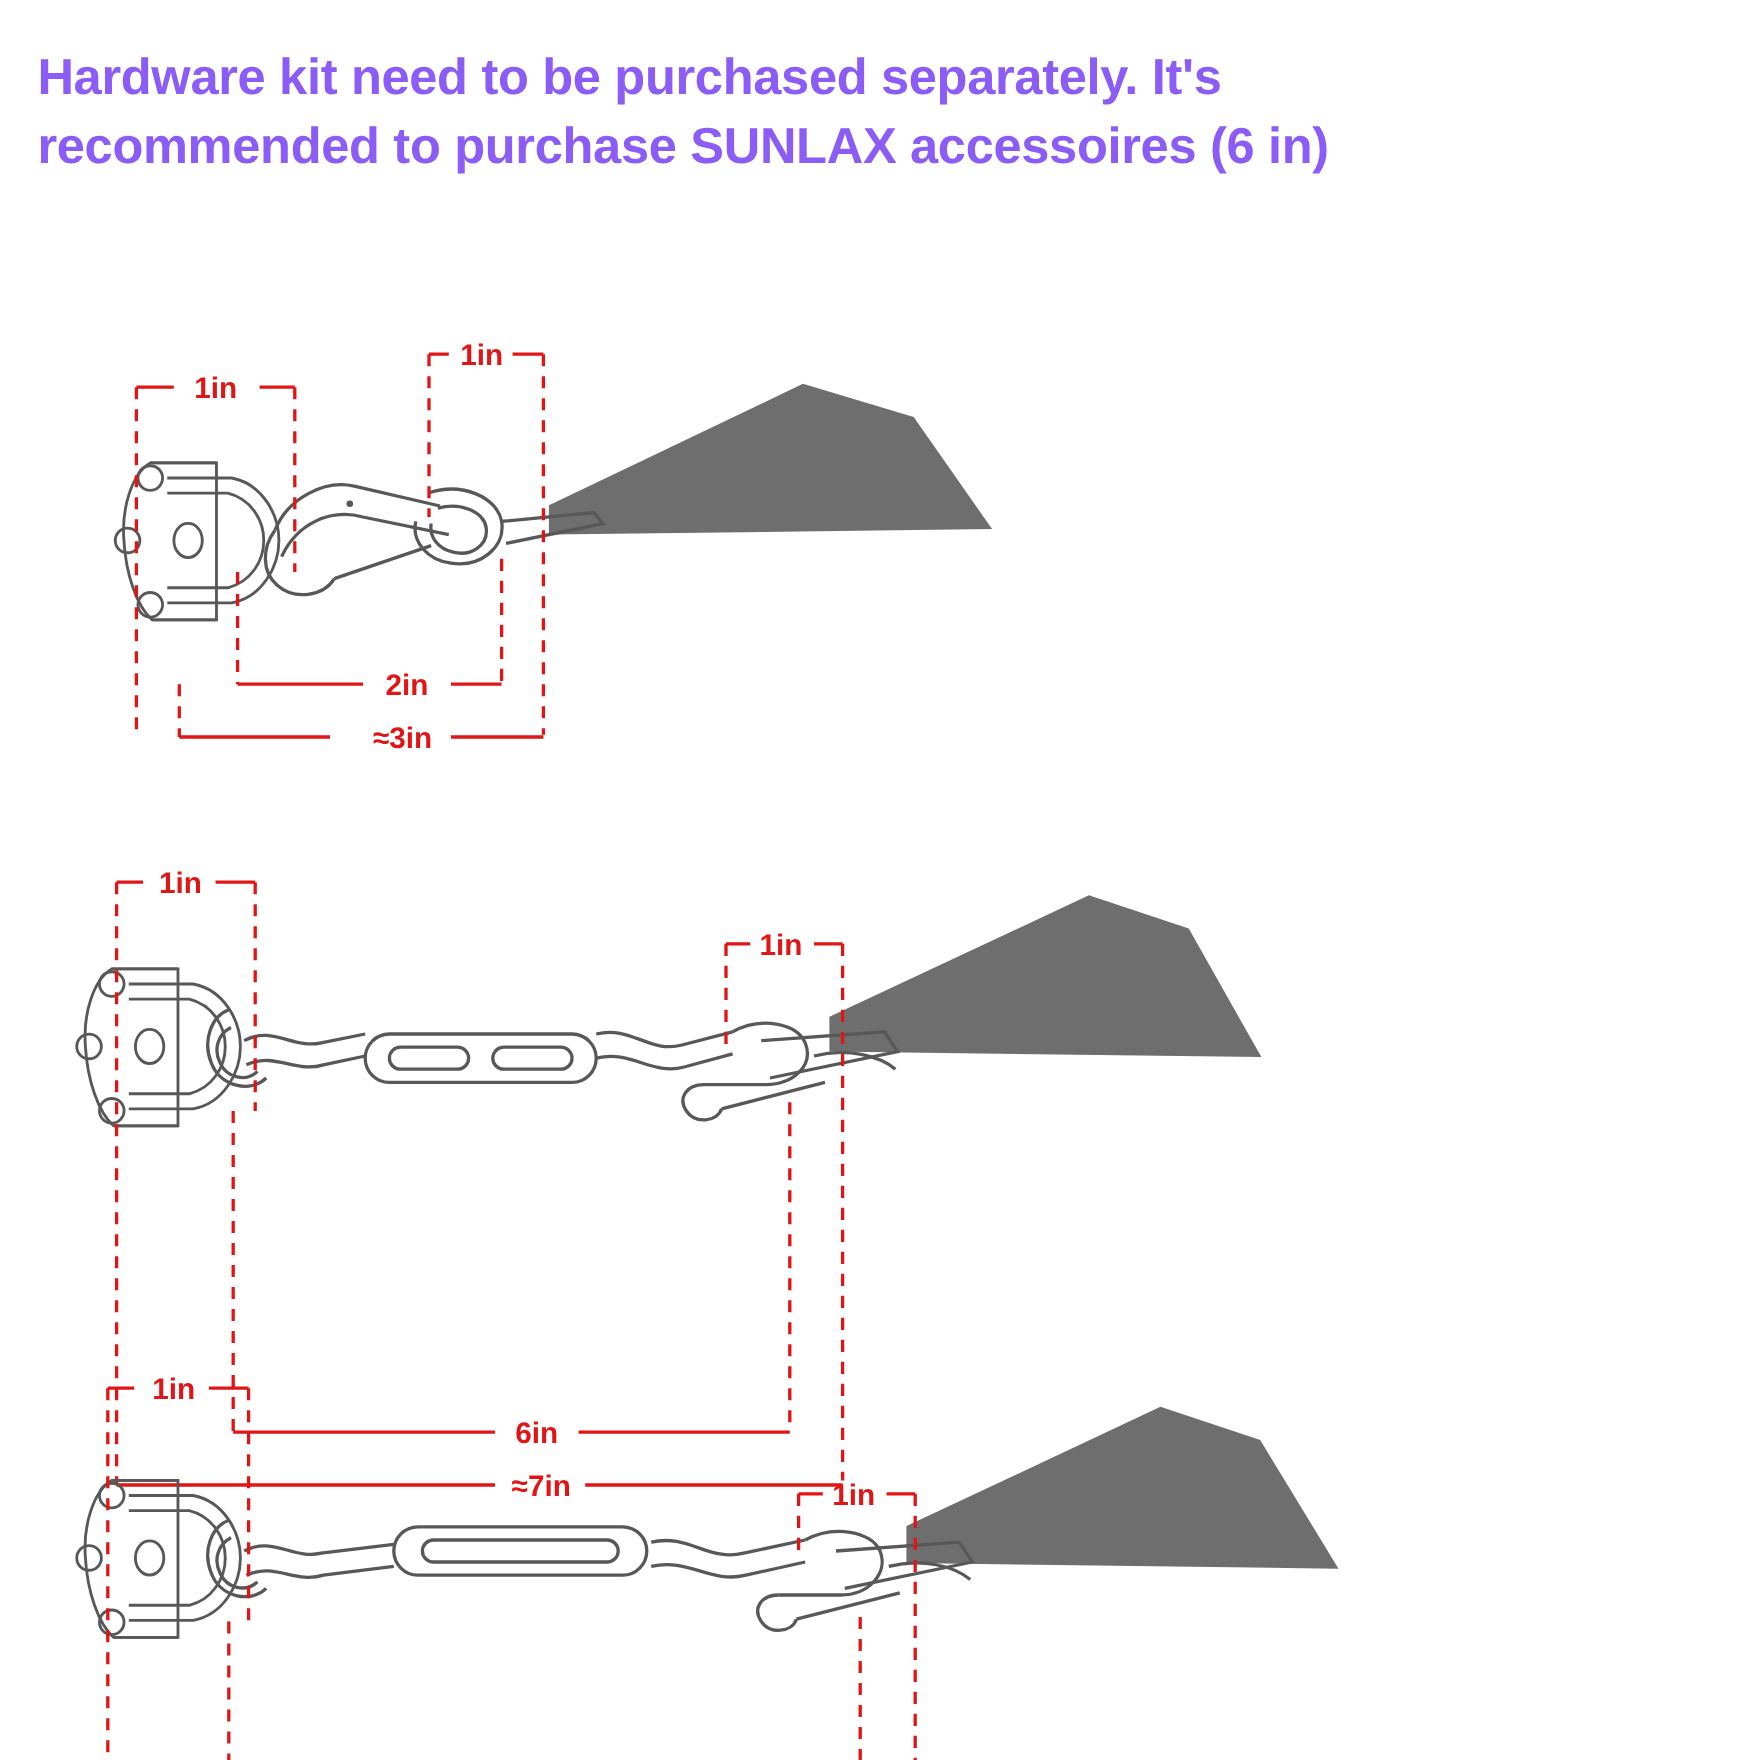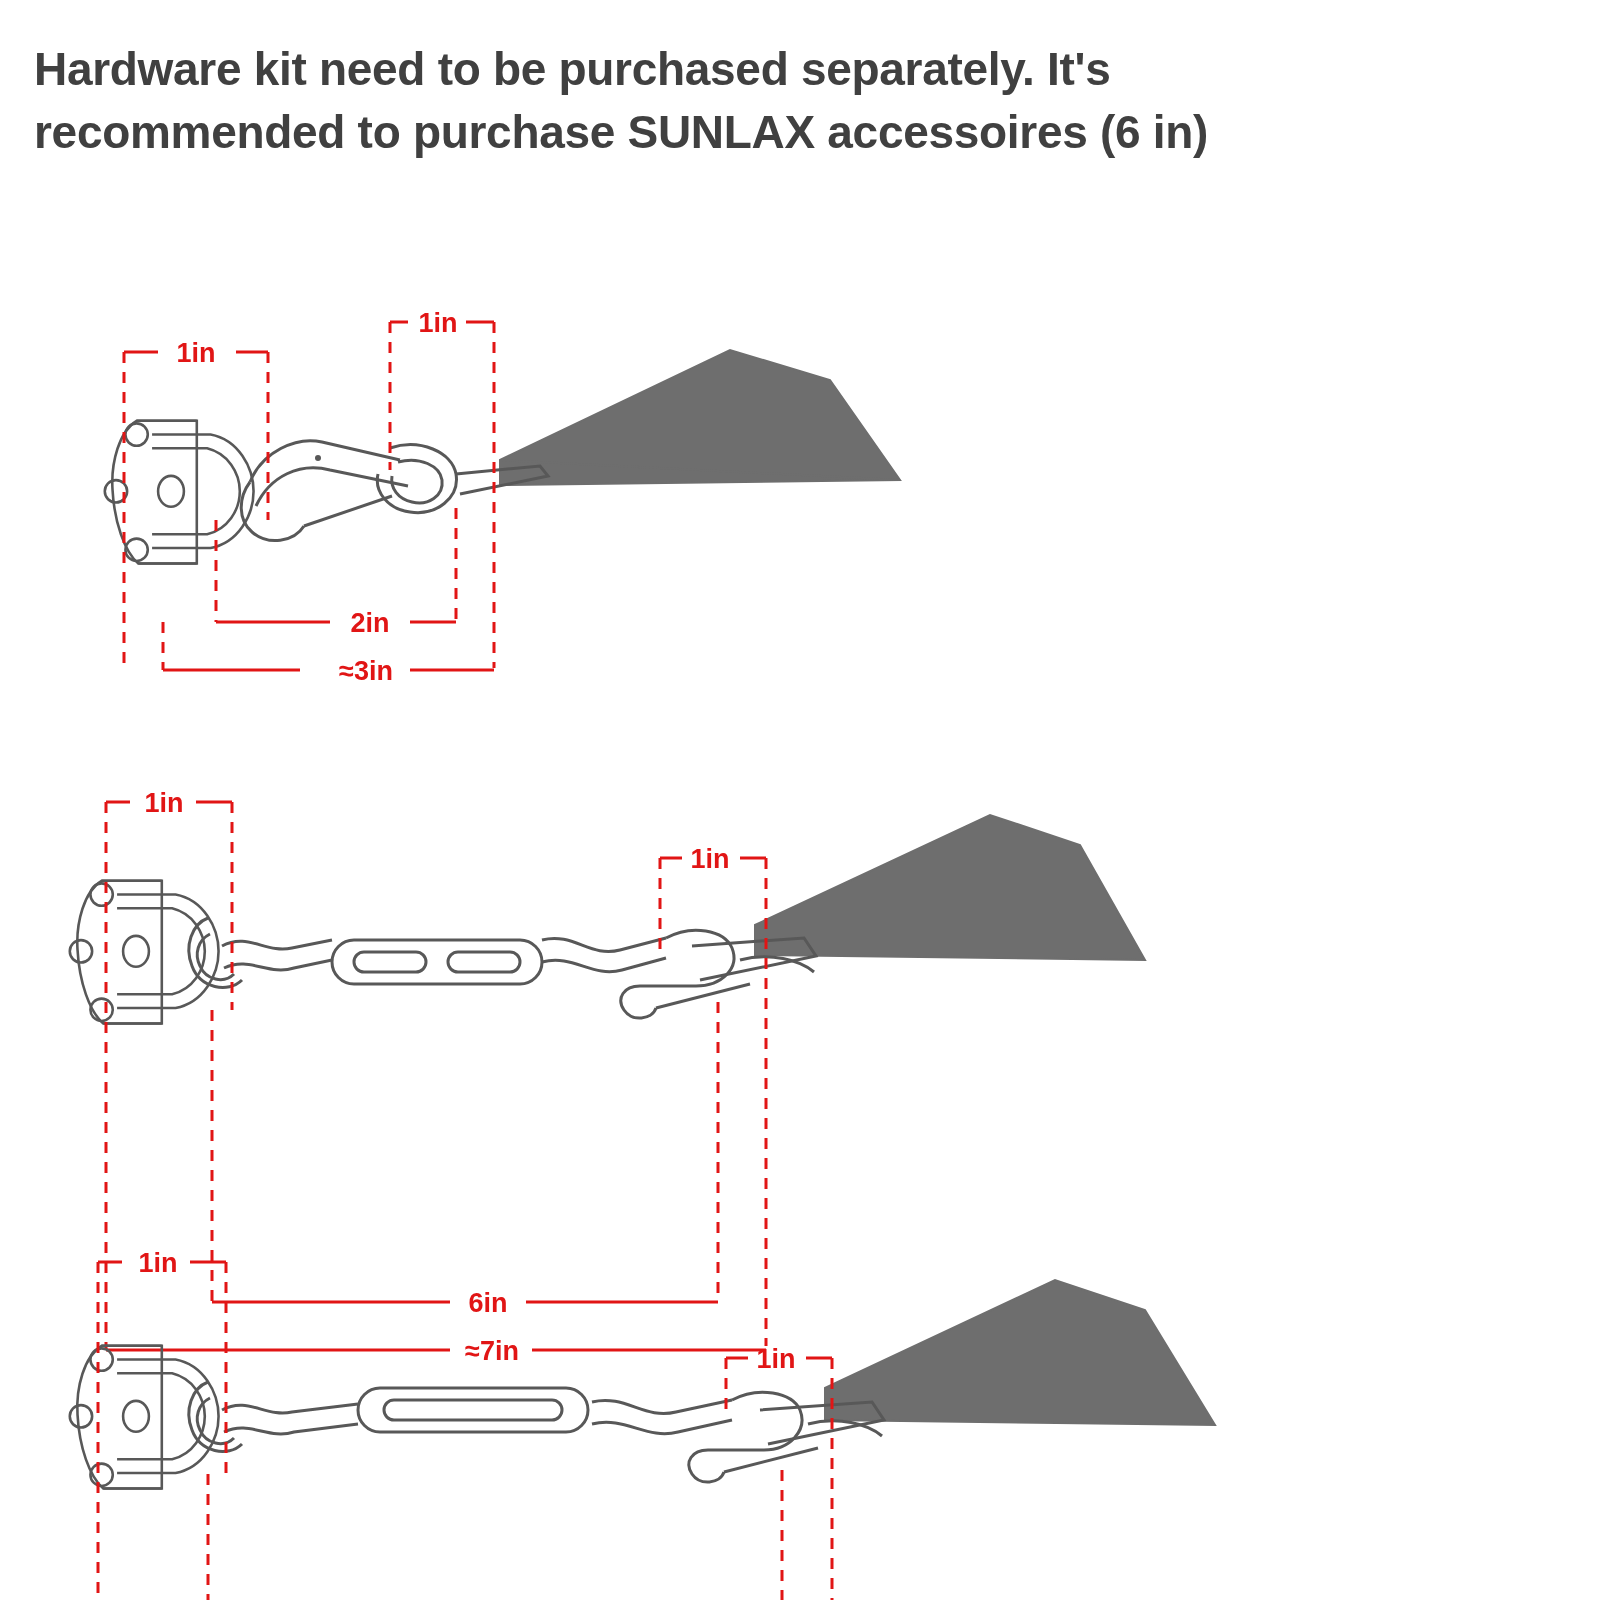--- a/index.html
+++ b/index.html
@@ -22,21 +22,21 @@
   }
   .headline {
     position: absolute;
     left: 34px;
     top: 38px;
     width: 1300px;
     font-size: 46px;
     font-weight: bold;
     line-height: 1.36;
     letter-spacing: -0.3px;
-    color: #404040;
+    color: #8b5cf6;
     white-space: pre-line;
   }
   .diagram-stage {
     position: absolute;
     left: 0;
     top: 270px;
     width: 1600px;
     height: 1330px;
   }
   svg.dia {

